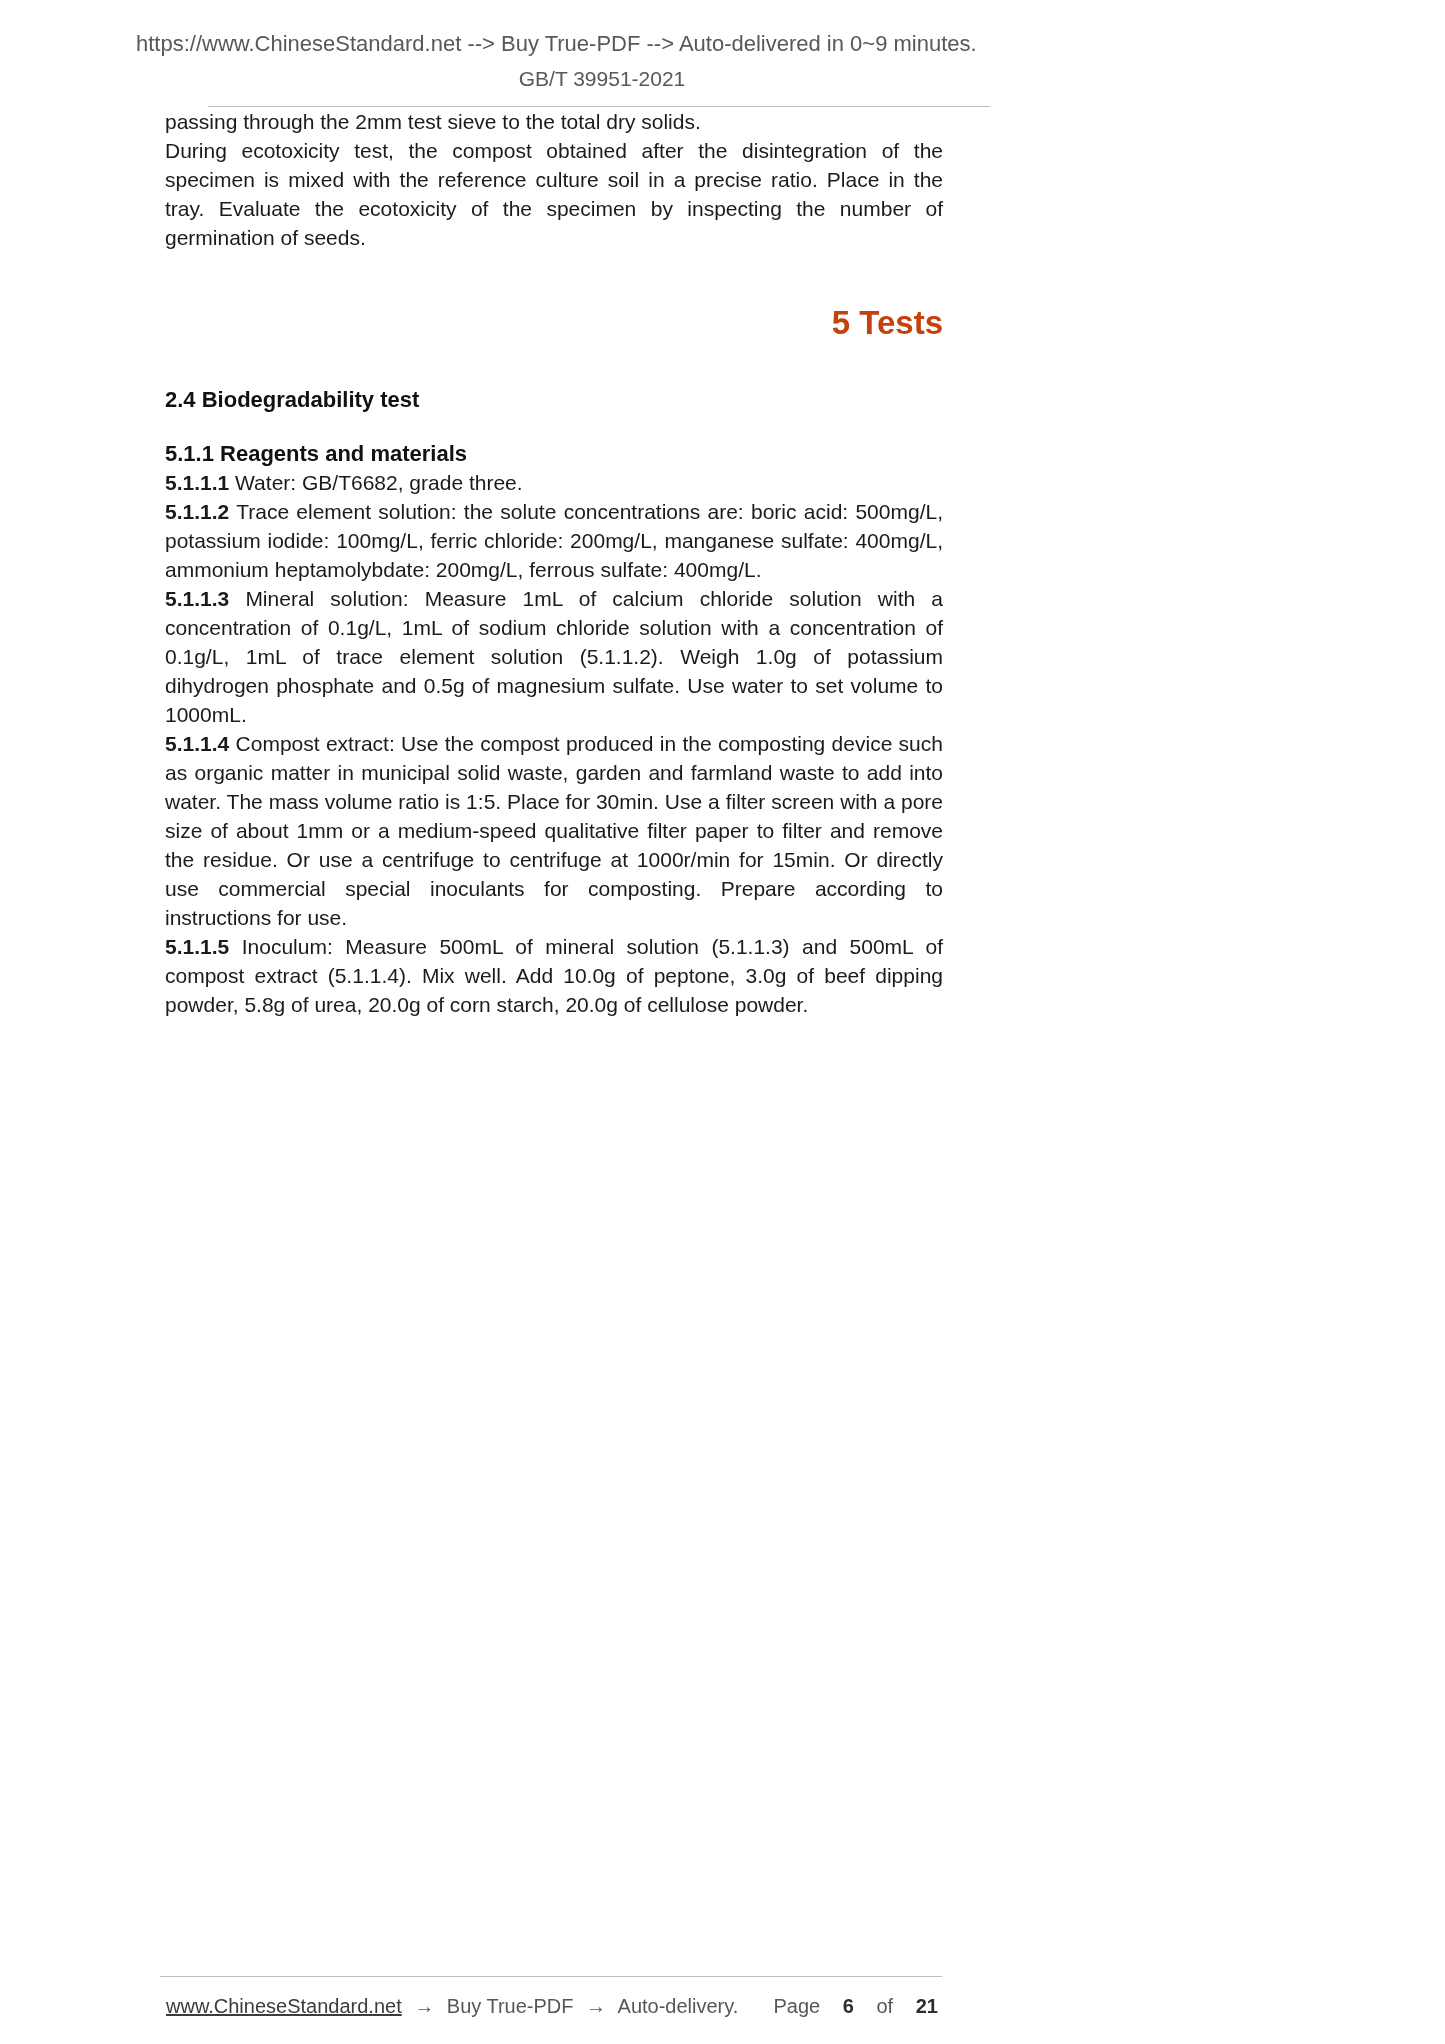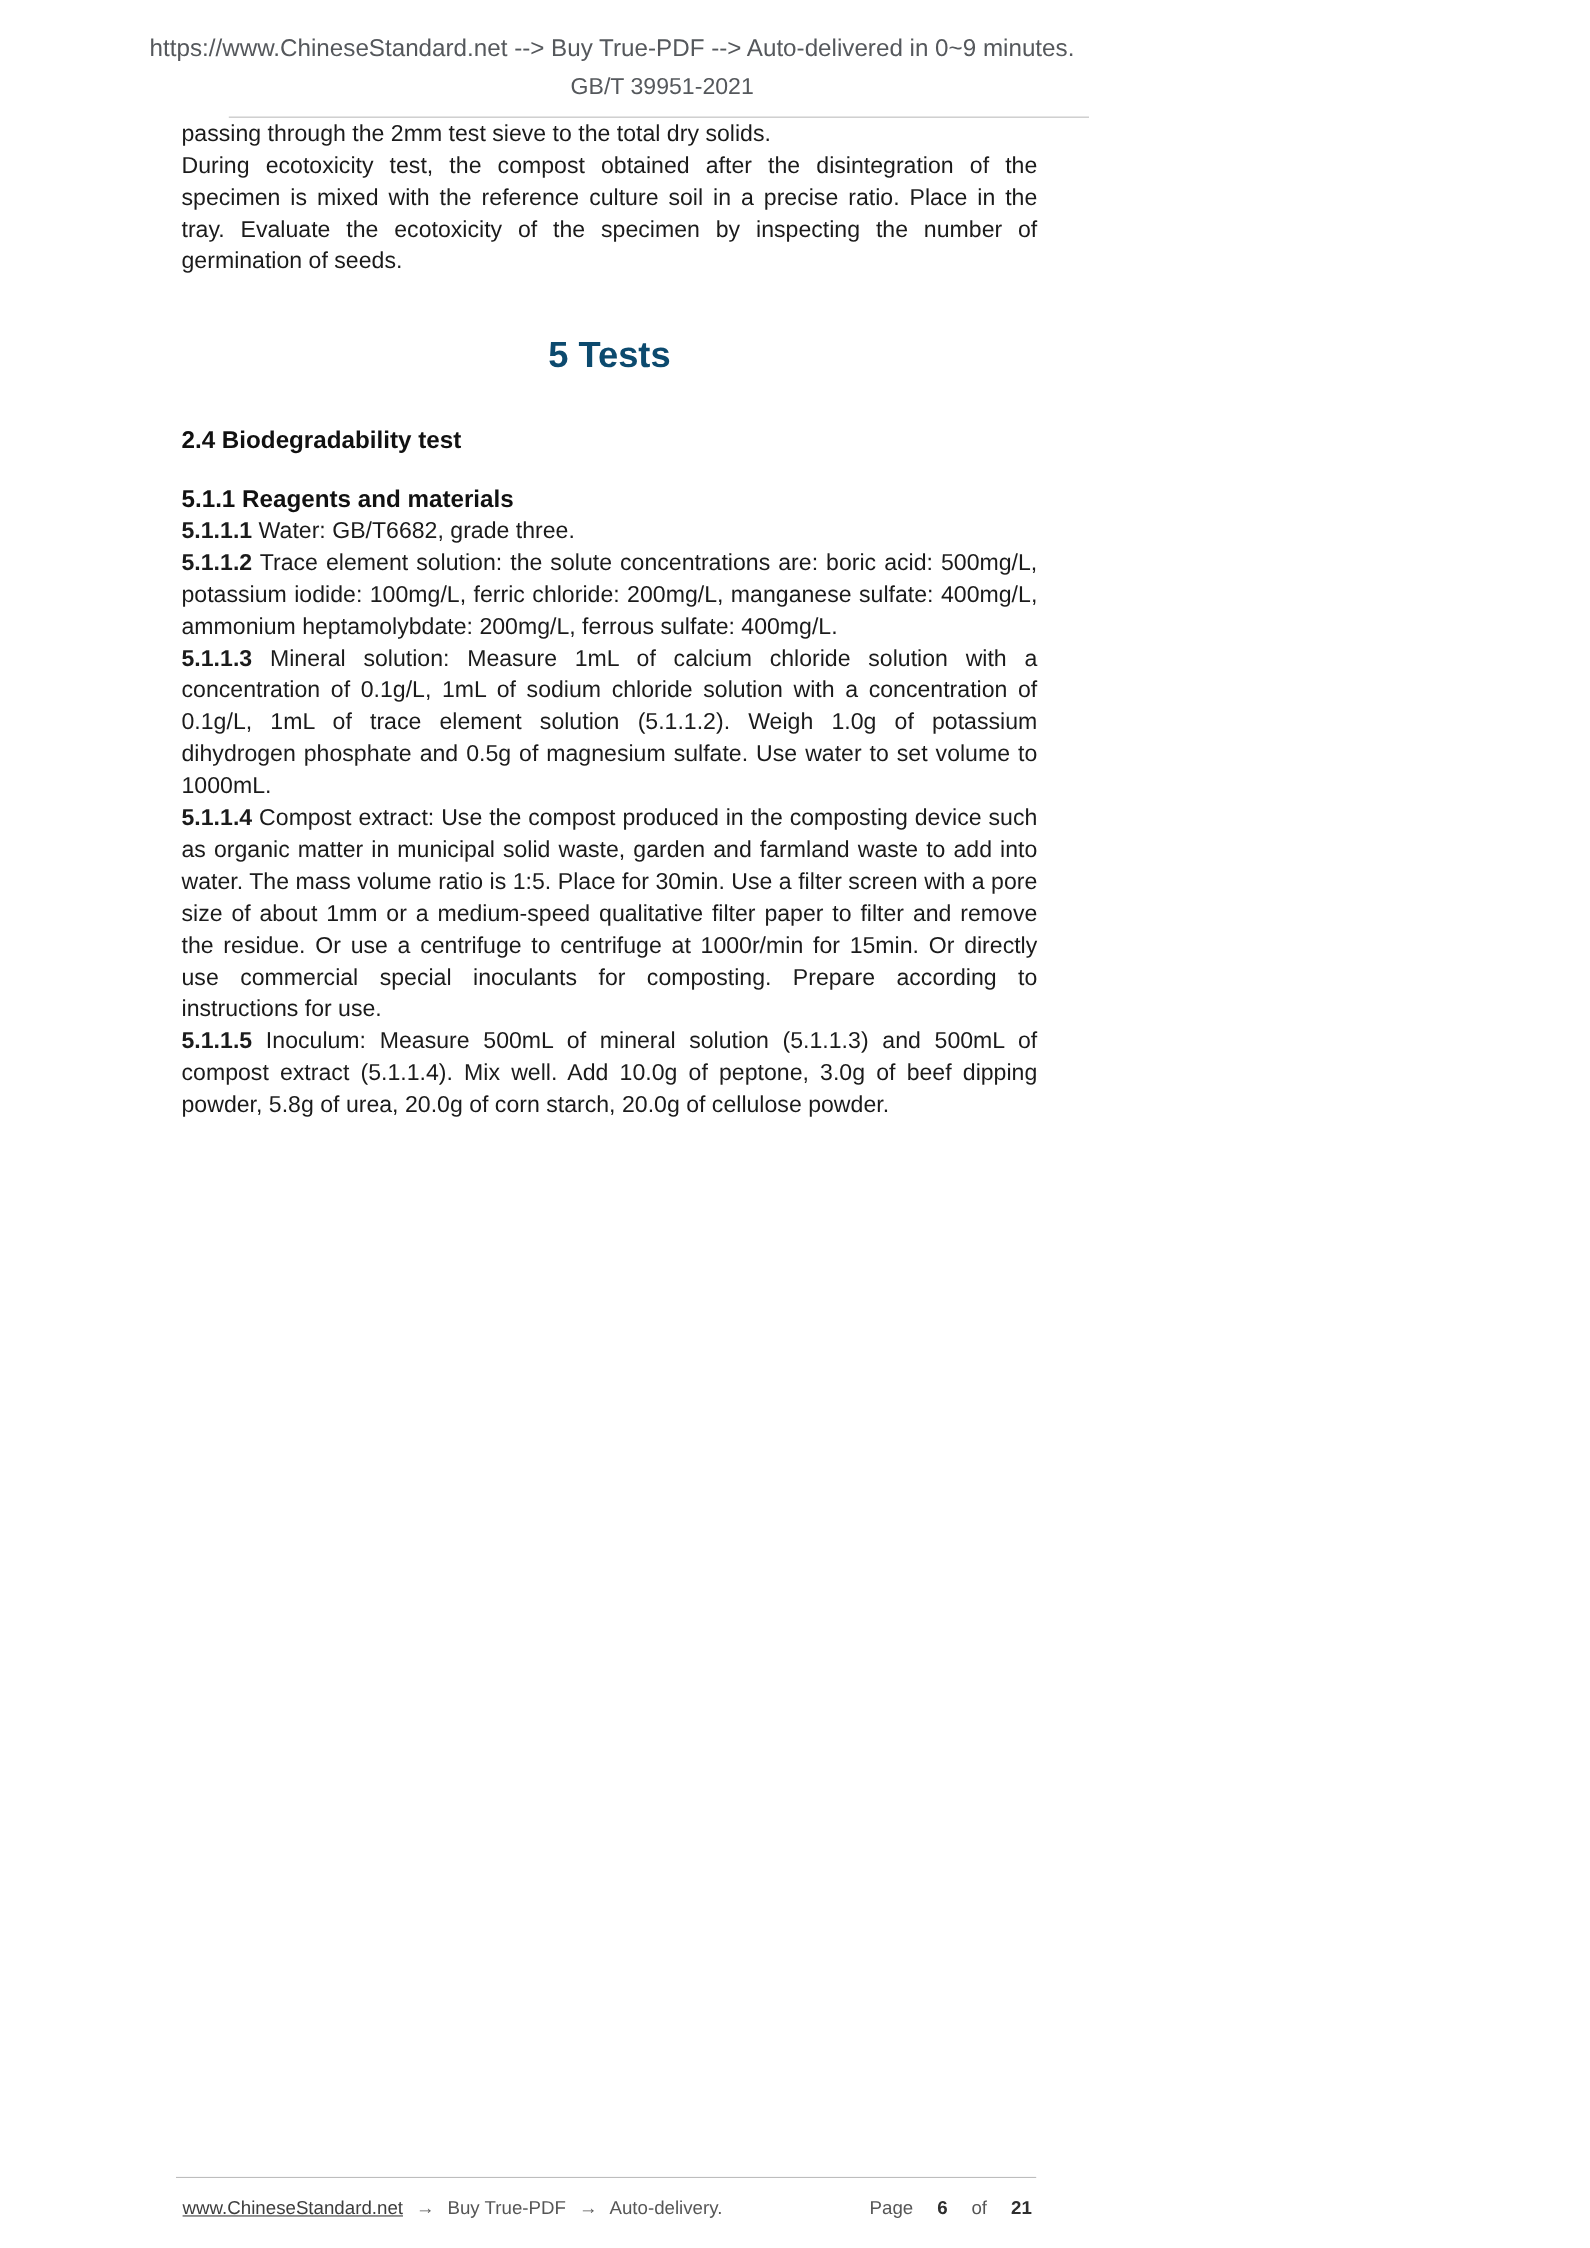--- a/index.html
+++ b/index.html
@@ -43,23 +43,23 @@
     font-size: 21px;
     line-height: 29px;
     text-align: justify;
   }
   .content p { }
   .clause { font-weight: 700; }
   h1.section {
     font-size: 33px;
     line-height: 38px;
     font-weight: 700;
-    color: #0c4a6e;
+    color: #c2410c;
     margin-top: 52px;
-    text-align: center;
+    text-align: right;
   }
   h2.subsection, h3.subsubsection {
     font-size: 22px;
     line-height: 28px;
     font-weight: 700;
     color: #111111;
     text-align: left;
   }
   h2.subsection { margin-top: 44px; }
   h3.subsubsection { margin-top: 26px; }
@@ -68,21 +68,21 @@
     position: absolute;
     left: 160px;
     bottom: 26px;
     width: 782px;
   }
   .footer-rule { border-top: 1px solid #bdbdbd; margin-bottom: 18px; }
   .footer-row {
     display: flex;
     justify-content: space-between;
     align-items: baseline;
-    font-size: 17px;
+    font-size: 20px;
     color: #565656;
     padding: 0 4px 0 6px;
   }
   .footer-left span { margin-right: 7px; }
   .footer-left span:last-child { margin-right: 0; }
   .site-link { color: #3c3c3c; text-decoration: underline; cursor: pointer; }
   .arrow { color: #565656; }
   .page-indicator span { margin-left: 17px; }
   .page-num { font-weight: 700; color: #2e2e2e; }
 </style>

